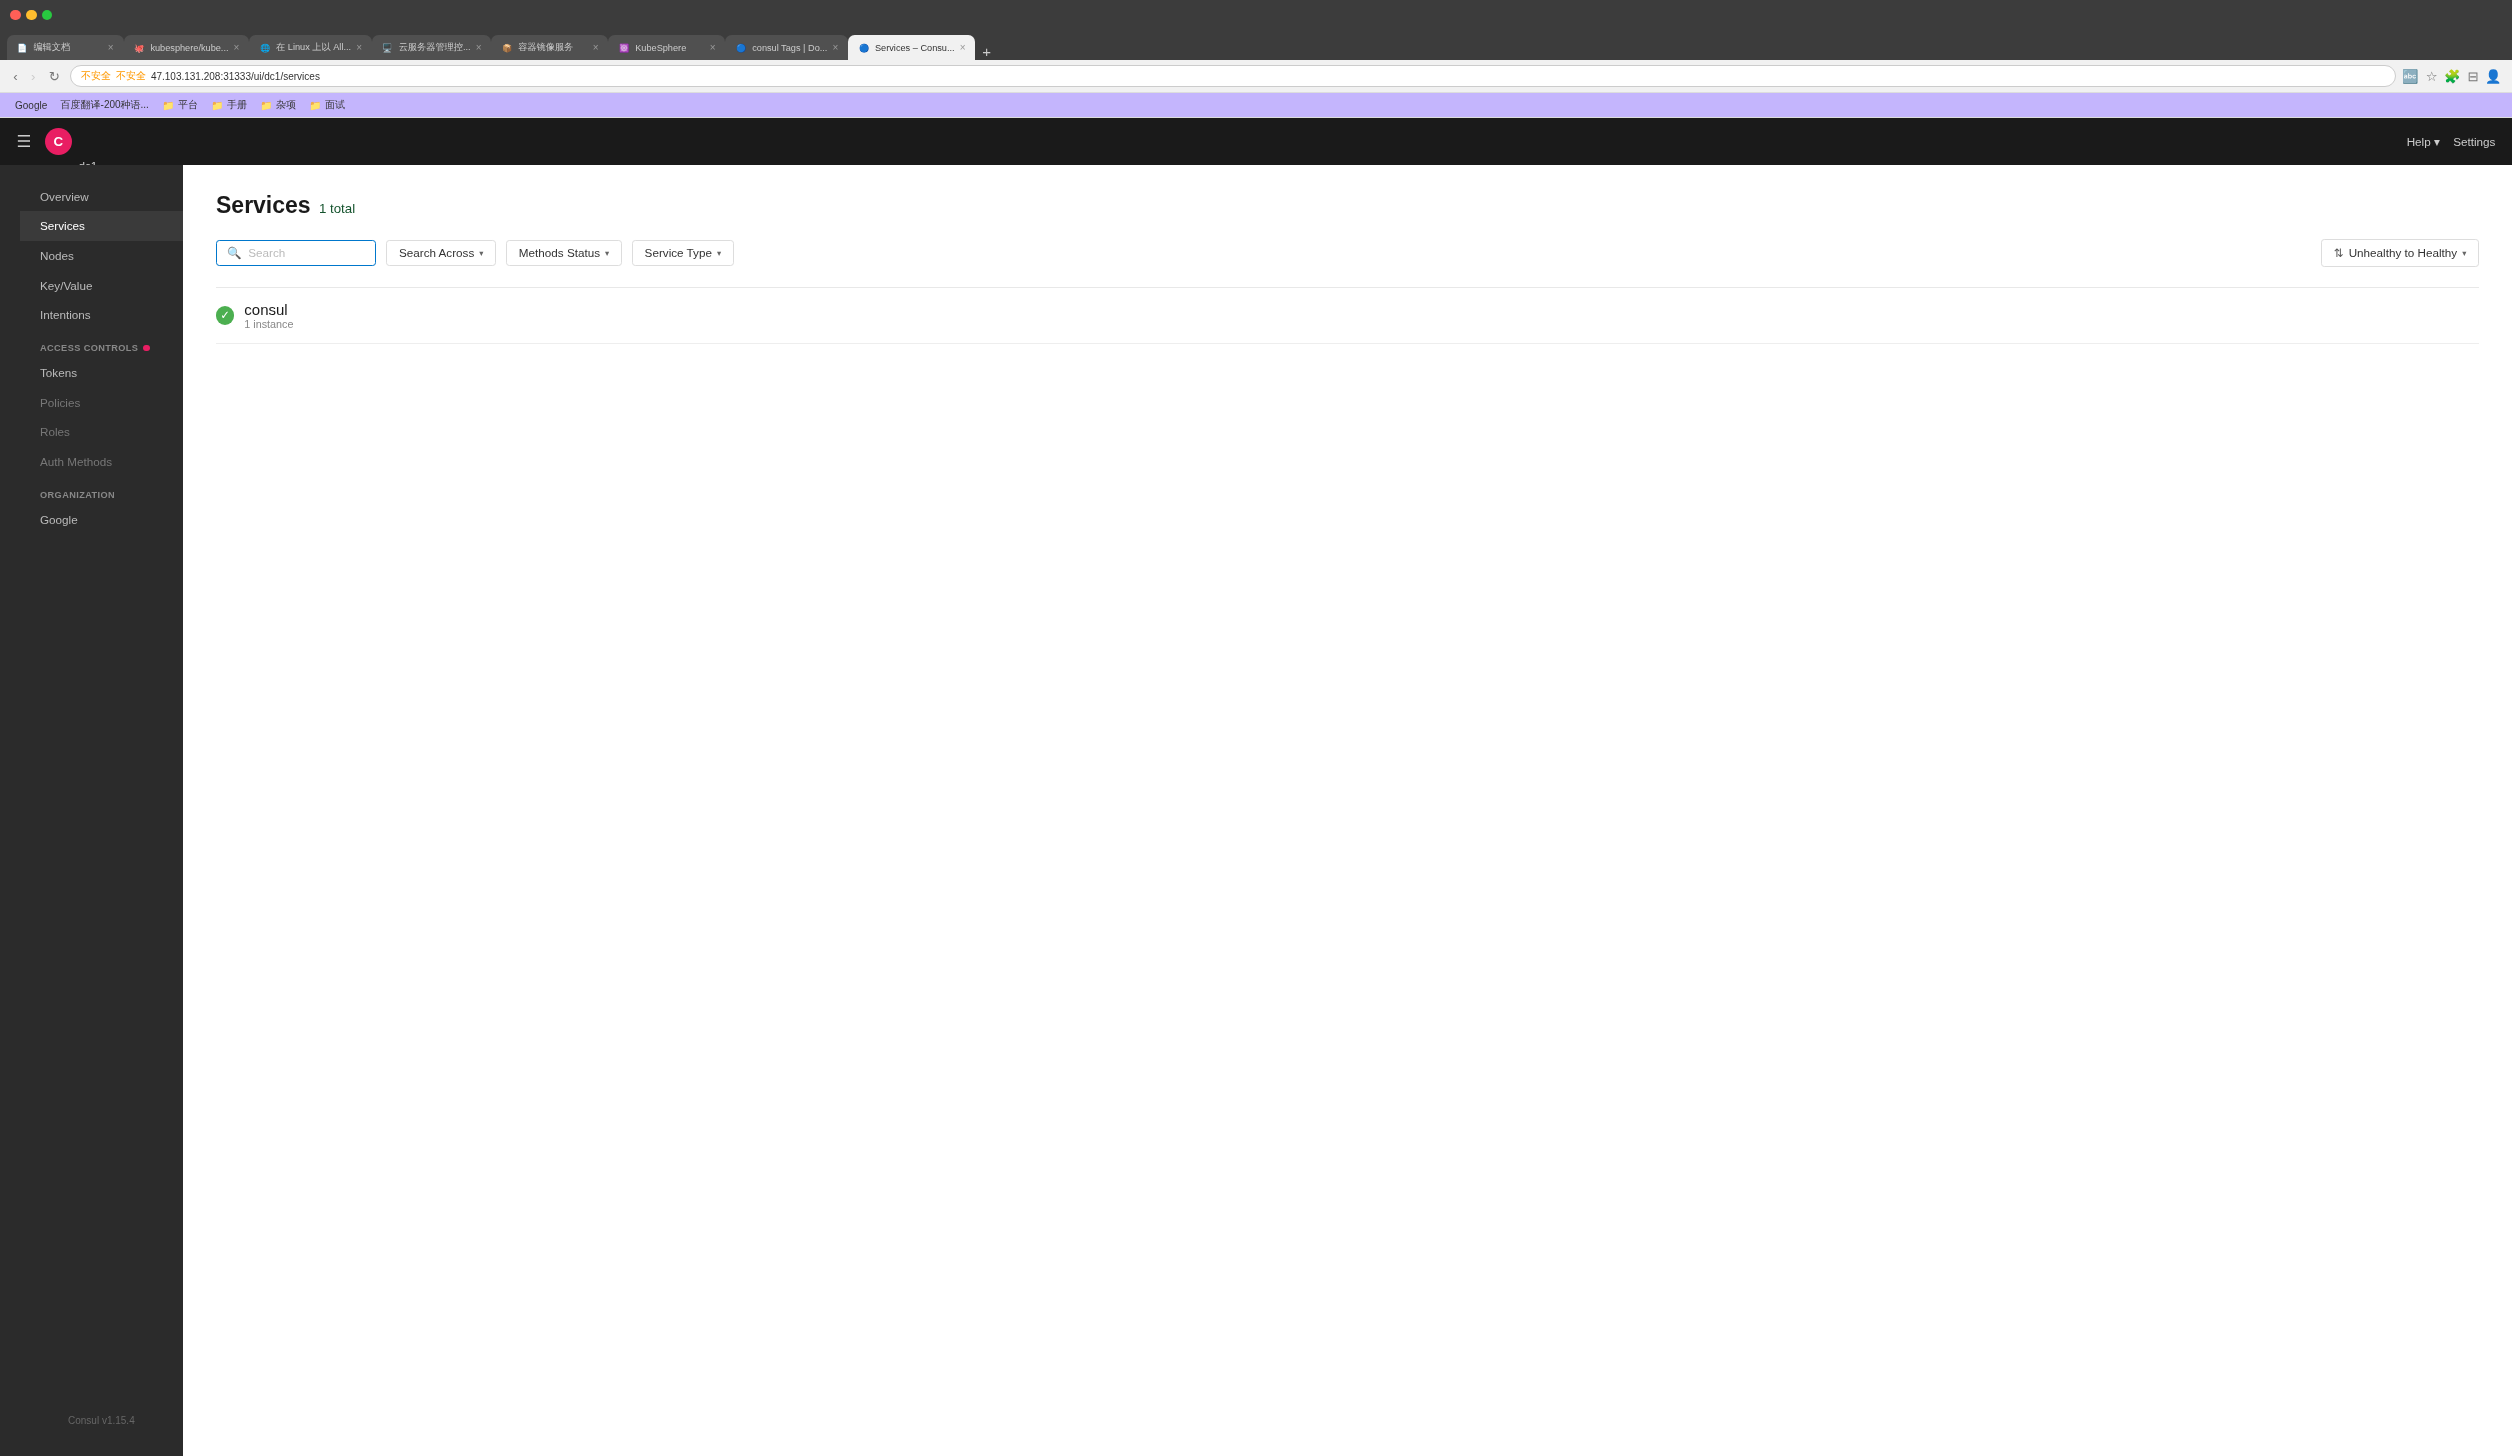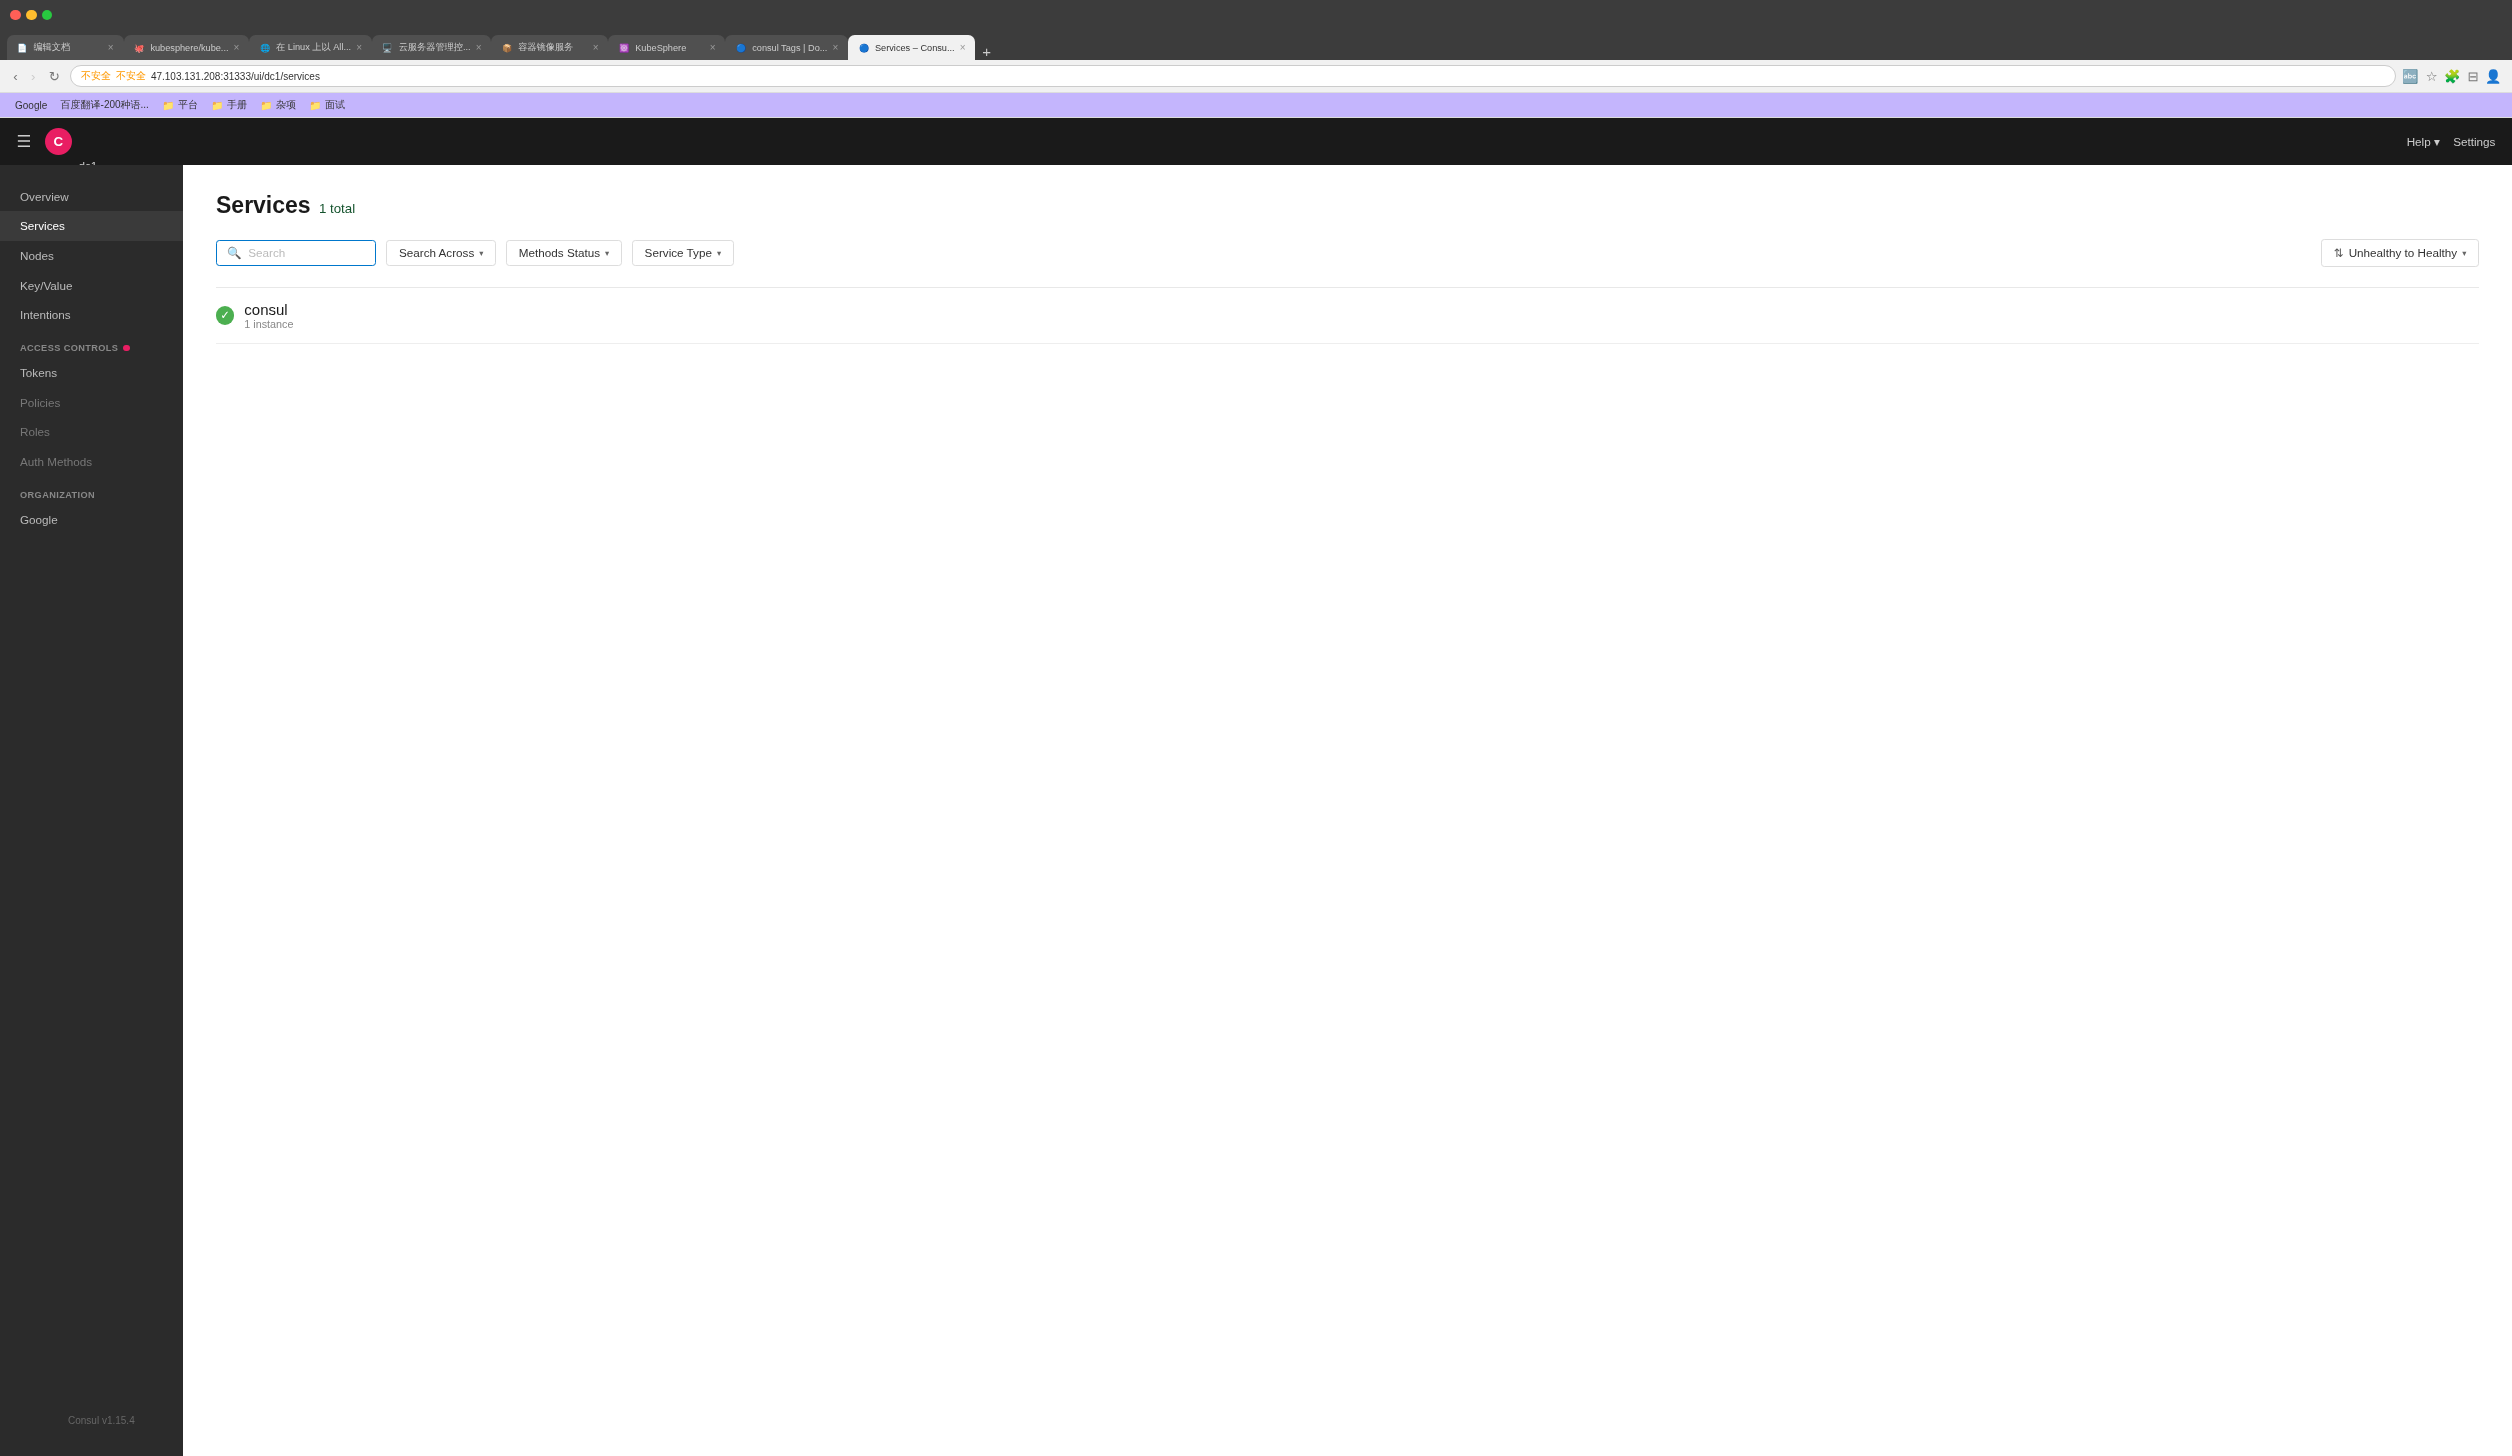--- a/index.html
+++ b/index.html
@@ -42,21 +42,21 @@
     .dc-label { color: #ccc; font-size: 11.7px; margin-top: 48px; }
     .header-spacer { flex: 1; }
     .header-actions { display: flex; align-items: center; gap: 13.3px; }
     .header-help { color: #ccc; font-size: 11.7px; cursor: pointer; display: flex; align-items: center; gap: 3.3px; }
     .header-settings { color: #ccc; font-size: 11.7px; cursor: pointer; }
 
     .app-body { display: flex; flex: 1; overflow: hidden; }
 
     
     .sidebar { background: #2b2b2b; color: #ccc; width: 183px; min-width: 183px; display: flex; flex-direction: column; padding: 16.6px 0; }
-    .sidebar-nav { flex: 1; }
+    .sidebar-nav { flex: 1; margin-left: 20px; }
     .sidebar-item { padding: 8.3px 20px; cursor: pointer; font-size: 11.7px; color: #bbb; }
     .sidebar-item.active { background: #3a3a3a; color: #fff; }
     .sidebar-section-title { padding: 13.3px 20px 5px; font-size: 9.2px; font-weight: 600; color: #888; text-transform: uppercase; letter-spacing: 0.4px; display: flex; align-items: center; gap: 5px; }
     .access-dot { width: 6.7px; height: 6.7px; border-radius: 50%; background: #e91e63; display: inline-block; }
     .sidebar-item.muted { color: #777; }
     .sidebar-footer { padding: 13.3px 20px; font-size: 10px; color: #666; margin-left: 48px; }
 
     
     .main-content { flex: 1; background: #fff; overflow-y: auto; padding: 27px 33px; }
 

